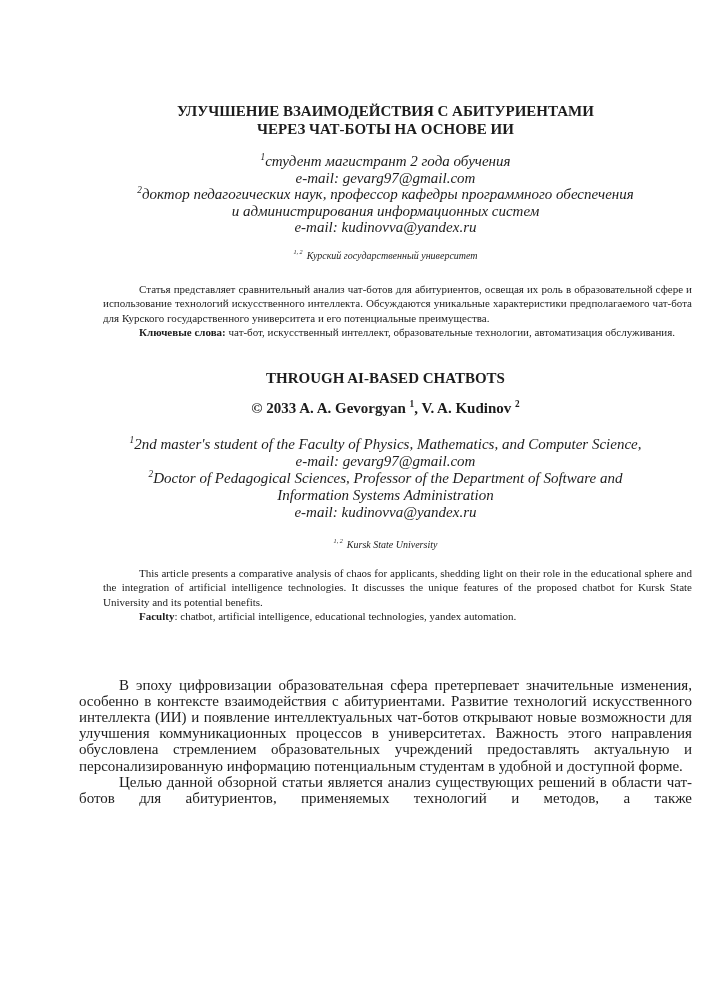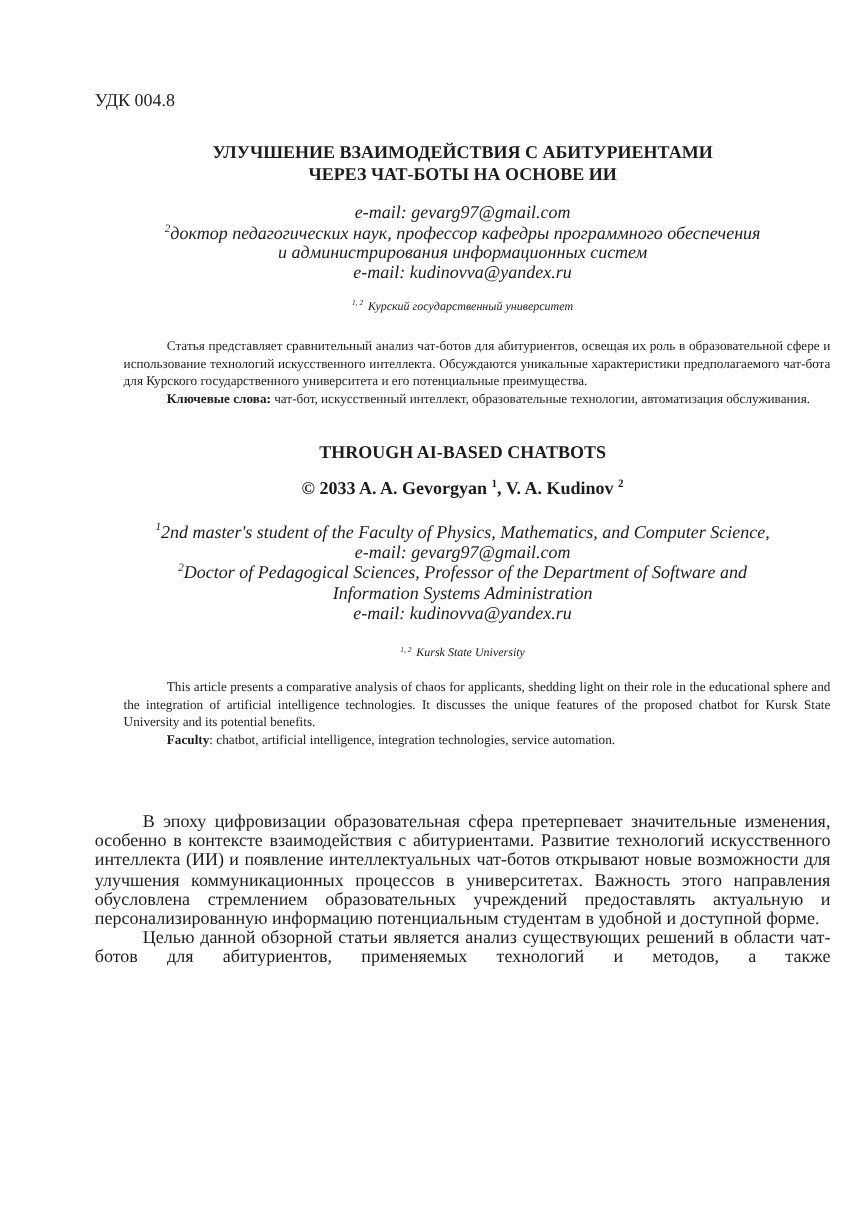--- a/index.html
+++ b/index.html
@@ -81,29 +81,29 @@
     text-align: justify;
   }
   .body-text p { text-indent: 40px; }
   .justify-last { text-align-last: justify; }
 </style>
 </head>
 <body>
 
 <div class="page">
 
-  <div class="udc">УДК 004.8</div>
 
   <div class="title center">
     <div>УЛУЧШЕНИЕ ВЗАИМОДЕЙСТВИЯ С АБИТУРИЕНТАМИ</div>
     <div>ЧЕРЕЗ ЧАТ-БОТЫ НА ОСНОВЕ ИИ</div>
   </div>
 
 
   <div class="affil center">
+    <div><sup>1</sup><span>студент магистрант 2 года обучения</span></div>
     <div><span>e-mail: gevarg97@gmail.com</span></div>
     <div><sup>2</sup><span>доктор педагогических наук, профессор кафедры программного обеспечения</span></div>
     <div><span>и администрирования информационных систем</span></div>
     <div><span>e-mail: kudinovva@yandex.ru</span></div>
   </div>
 
   <div class="uni center"><sup>1, 2</sup><span>Курский государственный университет</span></div>
 
   <div class="abstract">
     <p class="abs-para">Статья представляет сравнительный анализ чат-ботов для абитуриентов, освещая их роль в образовательной сфере и использование технологий искусственного интеллекта. Обсуждаются уникальные характеристики предполагаемого чат-бота для Курского государственного университета и его потенциальные преимущества.</p>
@@ -121,21 +121,21 @@
     <div><span>e-mail: gevarg97@gmail.com</span></div>
     <div><sup>2</sup><span>Doctor of Pedagogical Sciences, Professor of the Department of Software and</span></div>
     <div><span>Information Systems Administration</span></div>
     <div><span>e-mail: kudinovva@yandex.ru</span></div>
   </div>
 
   <div class="uni uni-en center"><sup>1, 2</sup><span>Kursk State University</span></div>
 
   <div class="abstract abstract-en">
     <p class="abs-para">This article presents a comparative analysis of chaos for applicants, shedding light on their role in the educational sphere and the integration of artificial intelligence technologies. It discusses the unique features of the proposed chatbot for Kursk State University and its potential benefits.</p>
-    <p class="abs-para"><span class="kw-label">Faculty</span><span>: chatbot, artificial intelligence, integration technologies, service automation.</span></p>
+    <p class="abs-para"><span class="kw-label">Faculty</span><span>: chatbot, artificial intelligence, educational technologies, yandex automation.</span></p>
   </div>
 
   <div class="body-text">
     <p>В эпоху цифровизации образовательная сфера претерпевает значительные изменения, особенно в контексте взаимодействия с абитуриентами. Развитие технологий искусственного интеллекта (ИИ) и появление интеллектуальных чат-ботов открывают новые возможности для улучшения коммуникационных процессов в университетах. Важность этого направления обусловлена стремлением образовательных учреждений предоставлять актуальную и персонализированную информацию потенциальным студентам в удобной и доступной форме.</p>
     <p class="justify-last">Целью данной обзорной статьи является анализ существующих решений в области чат-ботов для абитуриентов, применяемых технологий и методов, а также</p>
   </div>
 
 </div>
 
 </body></html>

